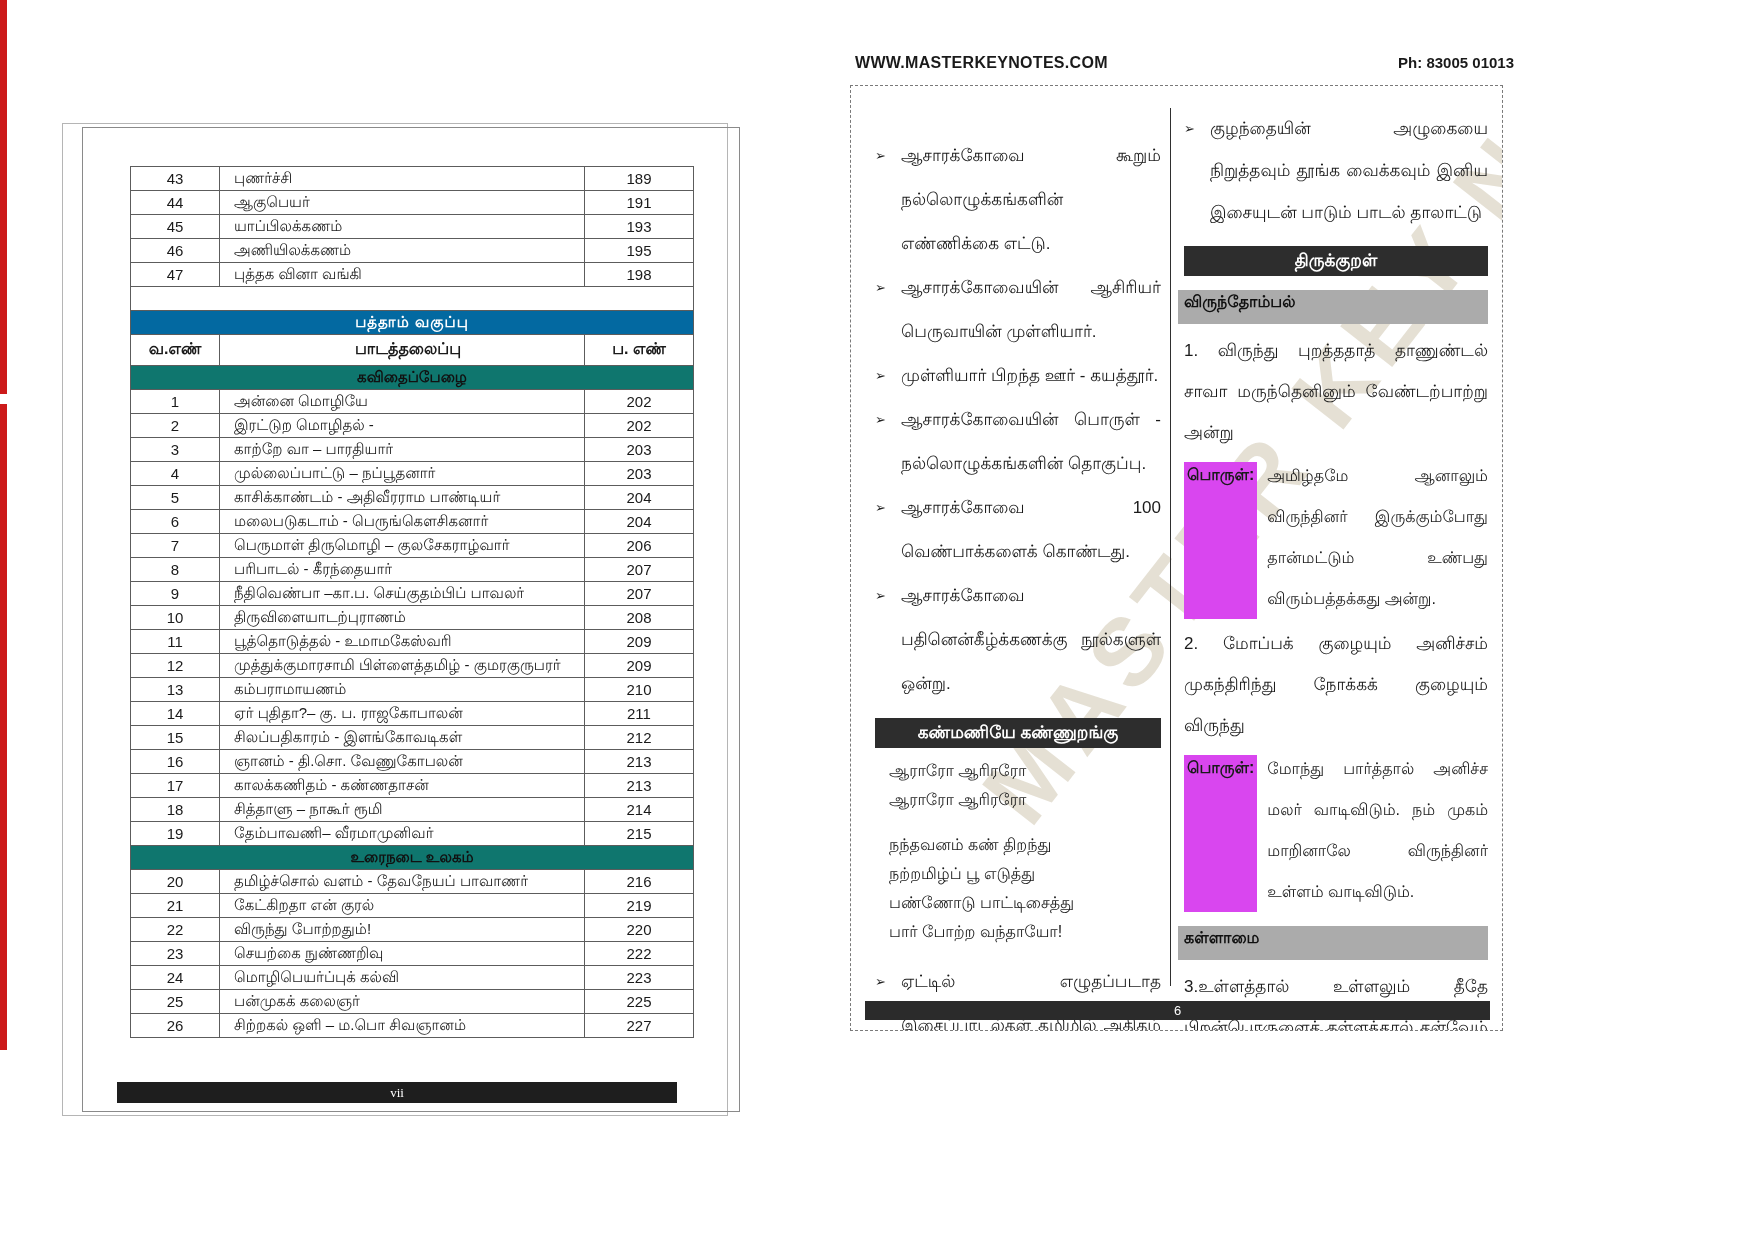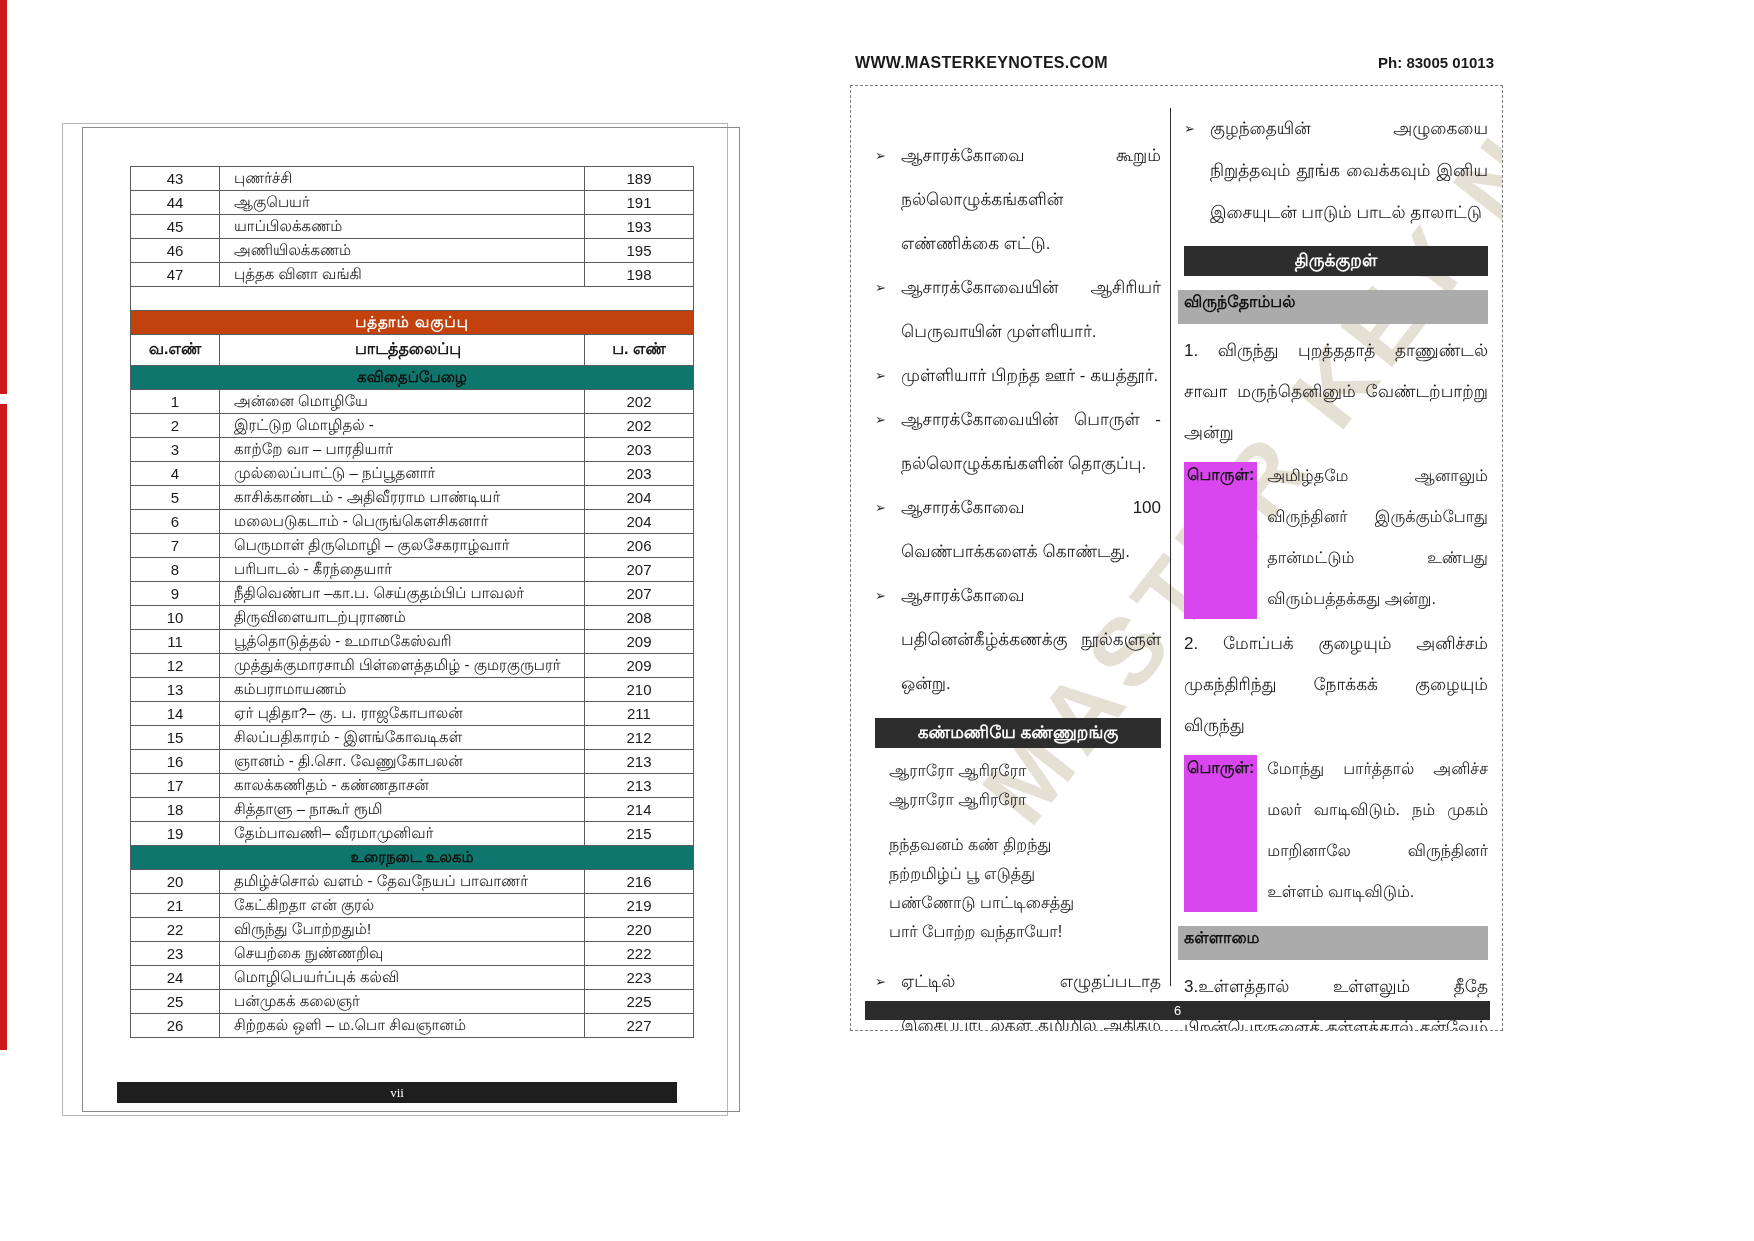--- a/index.html
+++ b/index.html
@@ -27,36 +27,36 @@
   }
   table.toc td,table.toc th{
     border:1px solid #5c5c5c;height:23px;font-size:15px;padding:0 2px;
     overflow:hidden;white-space:nowrap;
   }
   .c-no{width:84px;text-align:center;}
   .c-title{width:348px;text-align:left;padding-left:14px !important;}
   .c-page{width:104px;text-align:center;}
   td.spacer{height:26px;border-top:1px solid #5c5c5c;}
   td.black-banner{
-    background:#c2410c;color:#ffffff;font-weight:bold;font-size:21px;
+    background:#0369a1;color:#ffffff;font-weight:bold;font-size:21px;
     text-align:center;height:34px;letter-spacing:1px;
   }
   tr.colhead th{font-size:16px;font-weight:bold;height:30px;text-align:center;background:#fff;}
   td.section-band{
     background:#0f766e;font-weight:bold;font-size:18px;text-align:center;height:28px;color:#111;
   }
   .pl-footer{
     position:absolute;left:34px;bottom:8px;width:560px;height:21px;
     background:#1e1e1e;color:#fff;text-align:center;font-size:13px;line-height:21px;
     font-family:"Liberation Serif", serif;
   }
 
   
   .site-header{position:absolute;left:855px;top:54px;font-size:16px;font-weight:bold;letter-spacing:.3px;}
-  .phone-header{position:absolute;top:54px;right:260px;font-size:15px;font-weight:bold;}
+  .phone-header{position:absolute;top:54px;right:240px;font-size:15px;font-weight:bold;}
   .page-right{
     position:absolute;left:850px;top:85px;width:653px;height:946px;
     border:1px dashed #7a7a7a;box-sizing:border-box;overflow:hidden;background:#fff;
   }
   .watermark{
     position:absolute;left:110px;top:690px;
     transform:rotate(-52deg);transform-origin:left top;
     font-size:96px;font-weight:bold;letter-spacing:10px;white-space:nowrap;
     color:rgba(175,158,120,0.32);pointer-events:none;z-index:0;
   }

